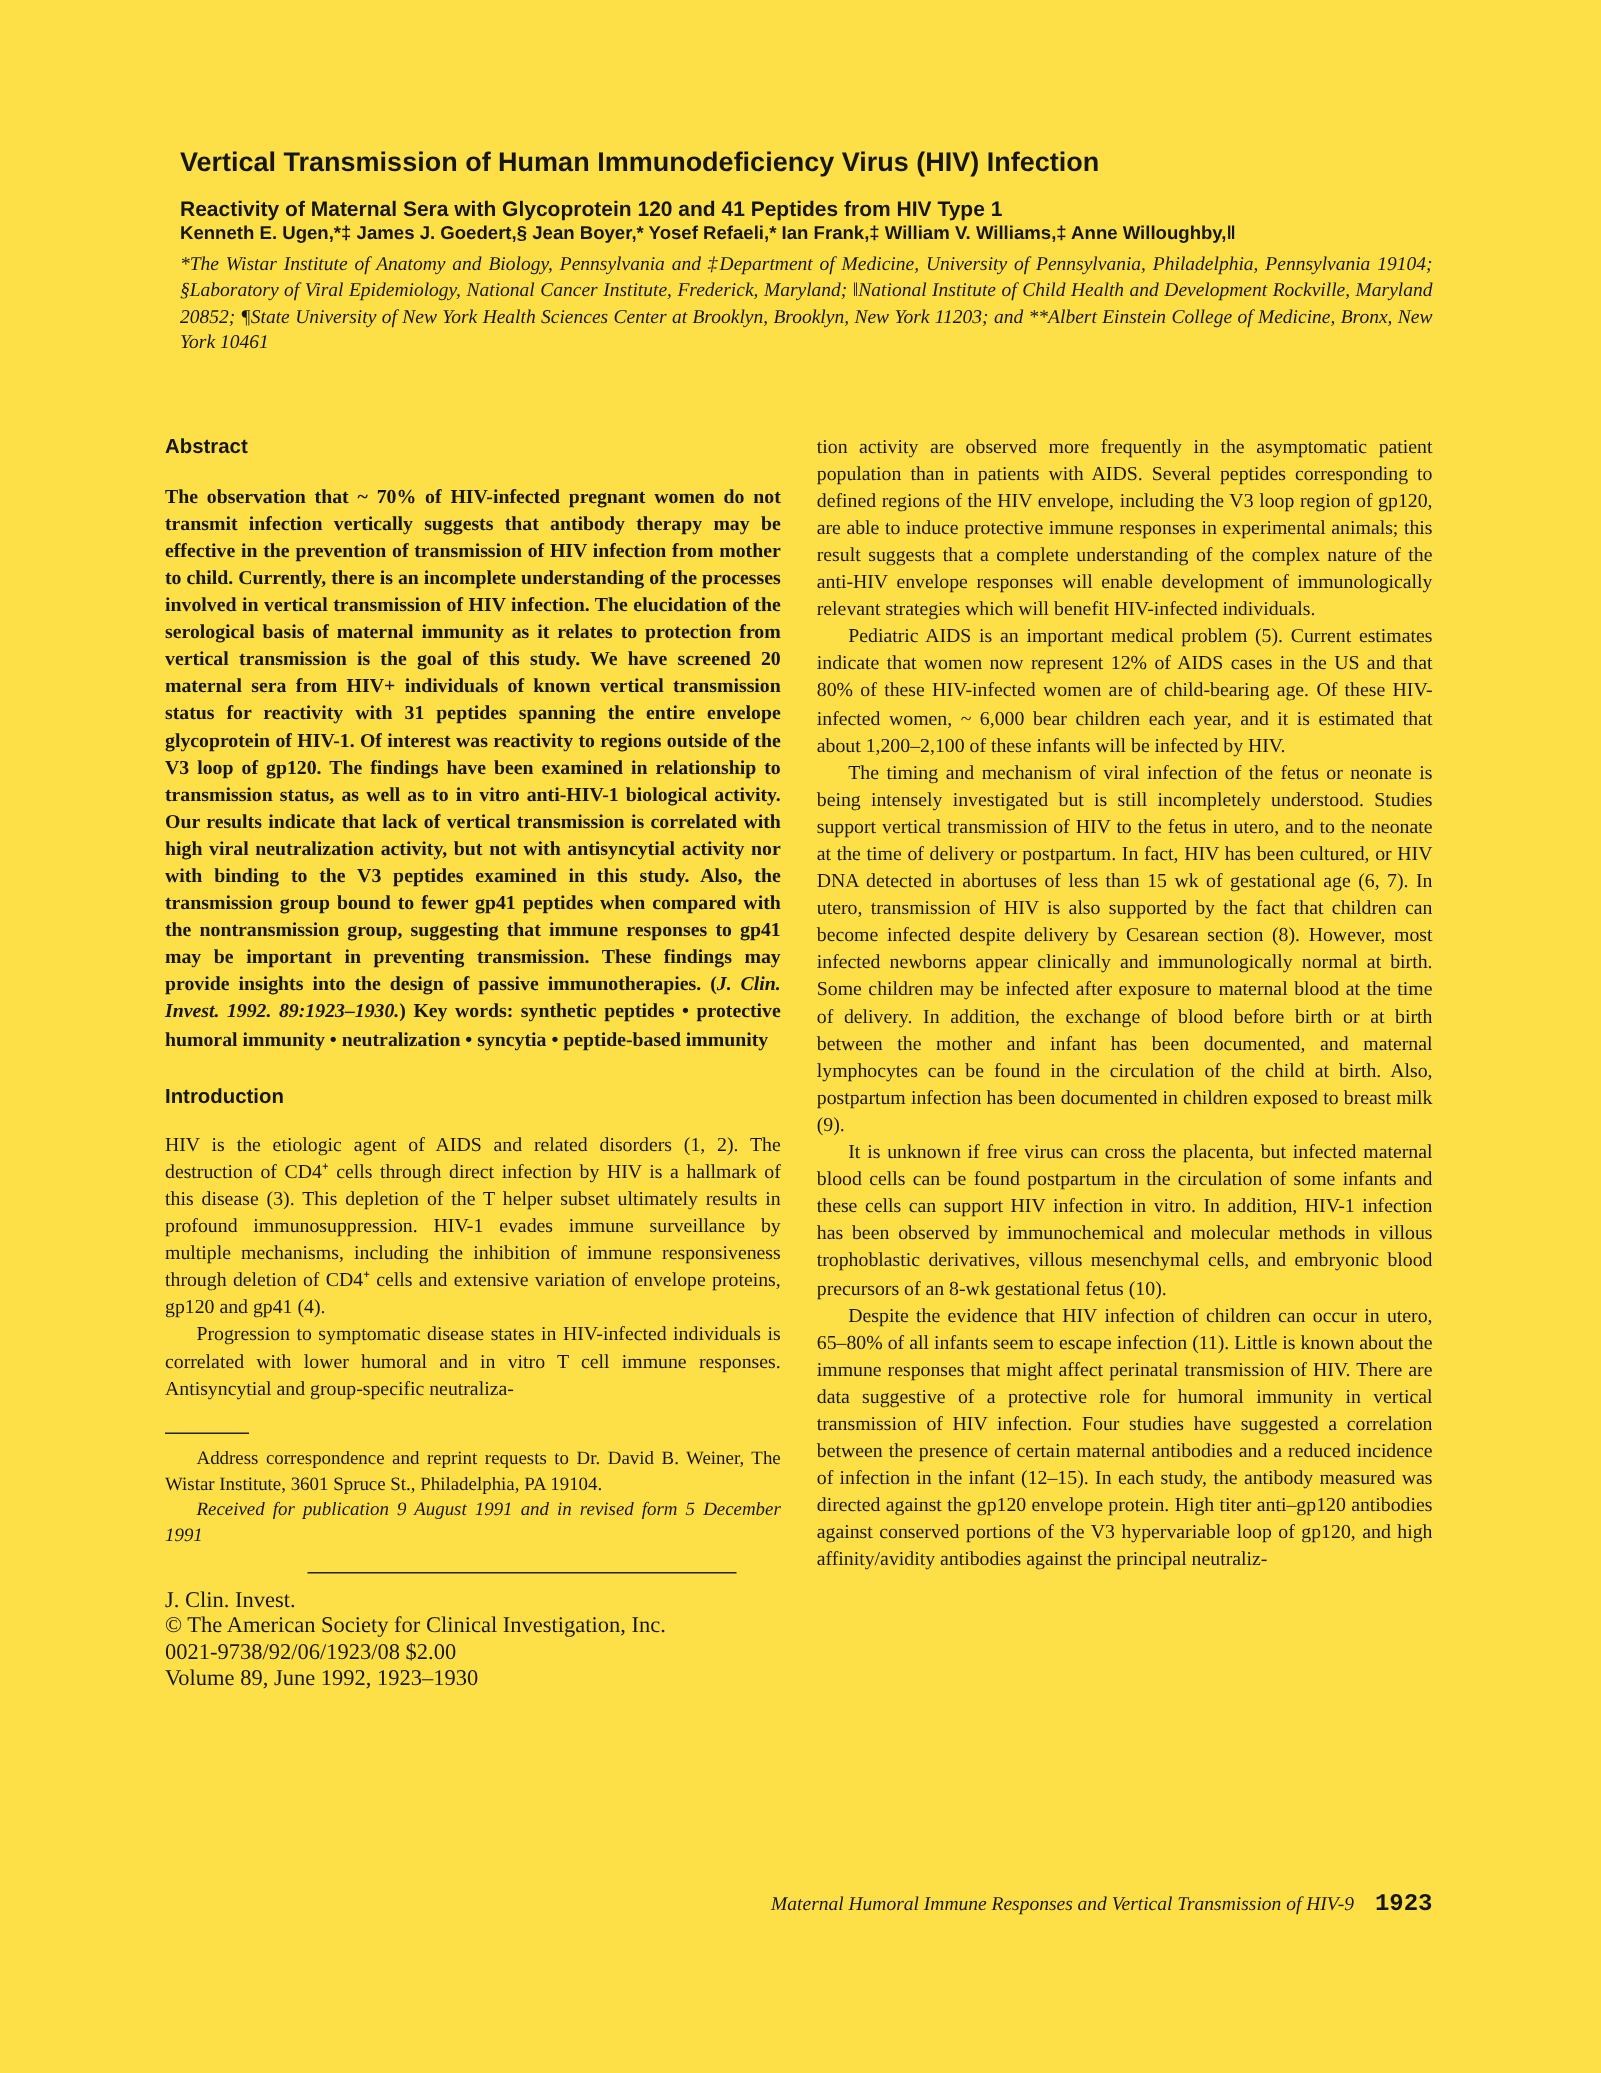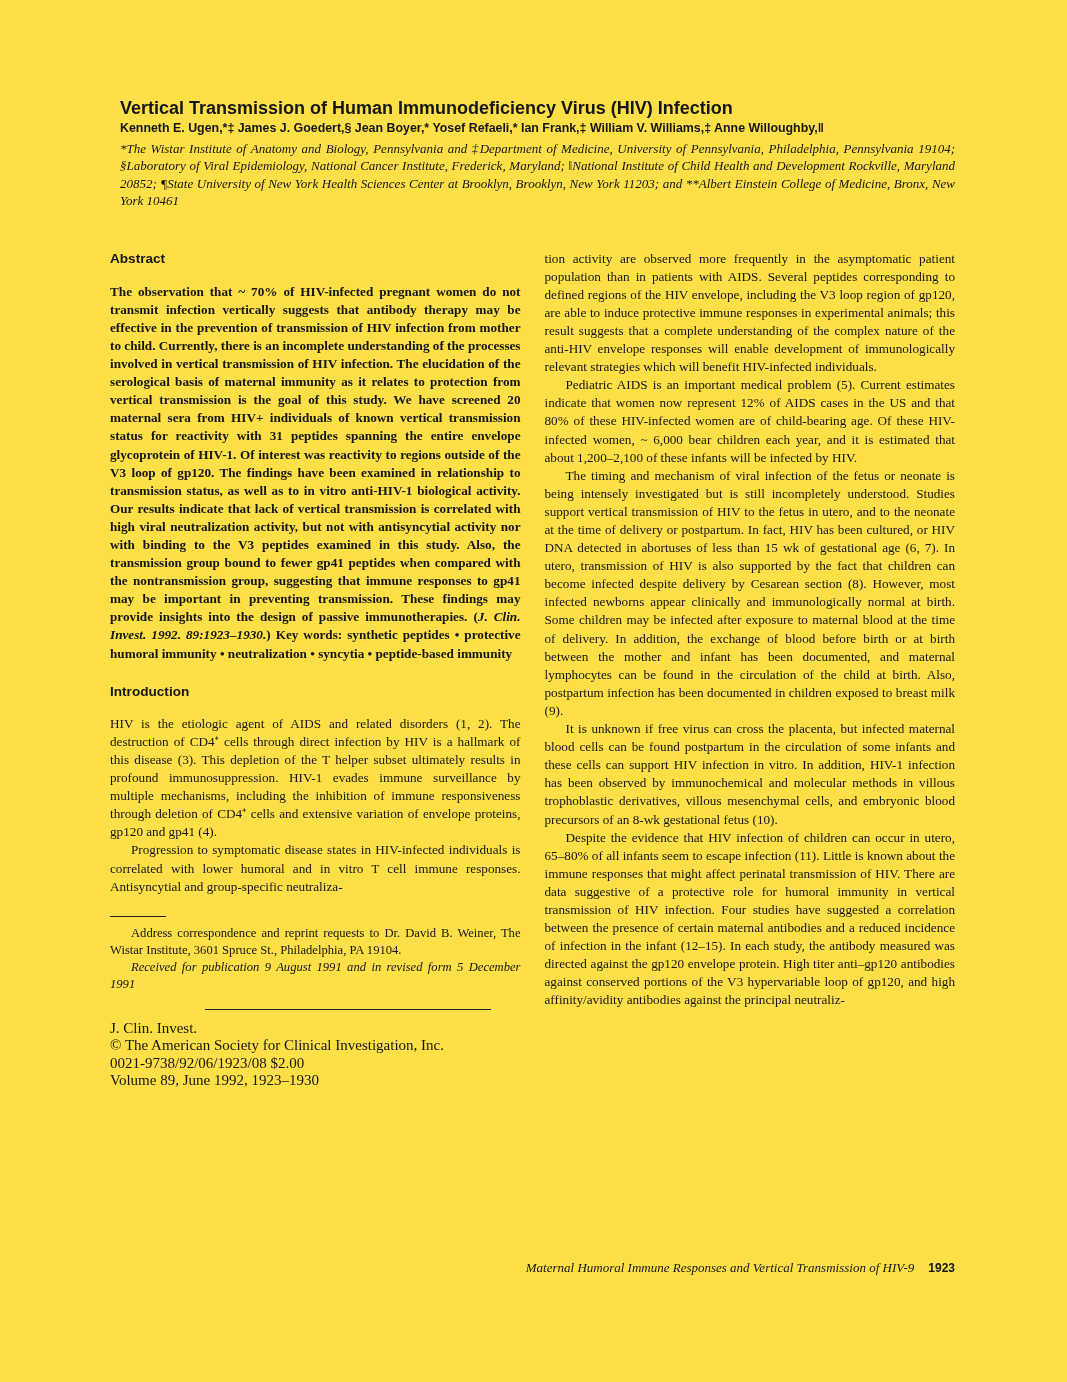--- a/index.html
+++ b/index.html
@@ -46,21 +46,21 @@
   .affil {
     font-style: italic;
     font-size: 13px;
     line-height: 17.5px;
     margin-top: 3px;
     text-align: justify;
   }
   .columns {
     display: flex;
     gap: 24px;
-    margin-top: 40px;
+    margin-top: 52px;
   }
   .col {
     width: 414px;
     font-size: 13.2px;
     line-height: 18.1px;
     text-align: justify;
   }
   .heading {
     font-family: "Liberation Sans", sans-serif;
     font-weight: bold;
@@ -99,34 +99,35 @@
     position: absolute;
     left: 110px;
     top: 1260px;
     width: 845px;
     text-align: right;
     font-size: 13px;
     white-space: nowrap;
   }
   .running { font-style: italic; }
   .pageno {
-    font-family: Liberation Sans, sans-serif;
+    font-family: Liberation Mono, monospace;
     font-weight: bold;
-    font-size: 12px;
+    font-size: 16px;
     margin-left: 14px;
   }
 </style>
 </head>
 <body>
 
 <div class="page">
   <div class="content">
 
     <header class="header">
       <h1 class="title">Vertical Transmission of Human Immunodeficiency Virus (HIV) Infection</h1>
+      <h2 class="subtitle">Reactivity of Maternal Sera with Glycoprotein 120 and 41 Peptides from HIV Type 1</h2>
       <div class="authors">
         <div>Kenneth E. Ugen,*‡ James J. Goedert,§ Jean Boyer,* Yosef Refaeli,* Ian Frank,‡ William V. Williams,‡ Anne Willoughby,‖</div>
       </div>
       <div class="affil">*The Wistar Institute of Anatomy and Biology, Pennsylvania and ‡Department of Medicine, University of Pennsylvania, Philadelphia, Pennsylvania 19104; §Laboratory of Viral Epidemiology, National Cancer Institute, Frederick, Maryland; ‖National Institute of Child Health and Development Rockville, Maryland 20852; ¶State University of New York Health Sciences Center at Brooklyn, Brooklyn, New York 11203; and **Albert Einstein College of Medicine, Bronx, New York 10461</div>
     </header>
 
     <div class="columns">
 
       <div class="col">
         <h3 class="heading">Abstract</h3>

